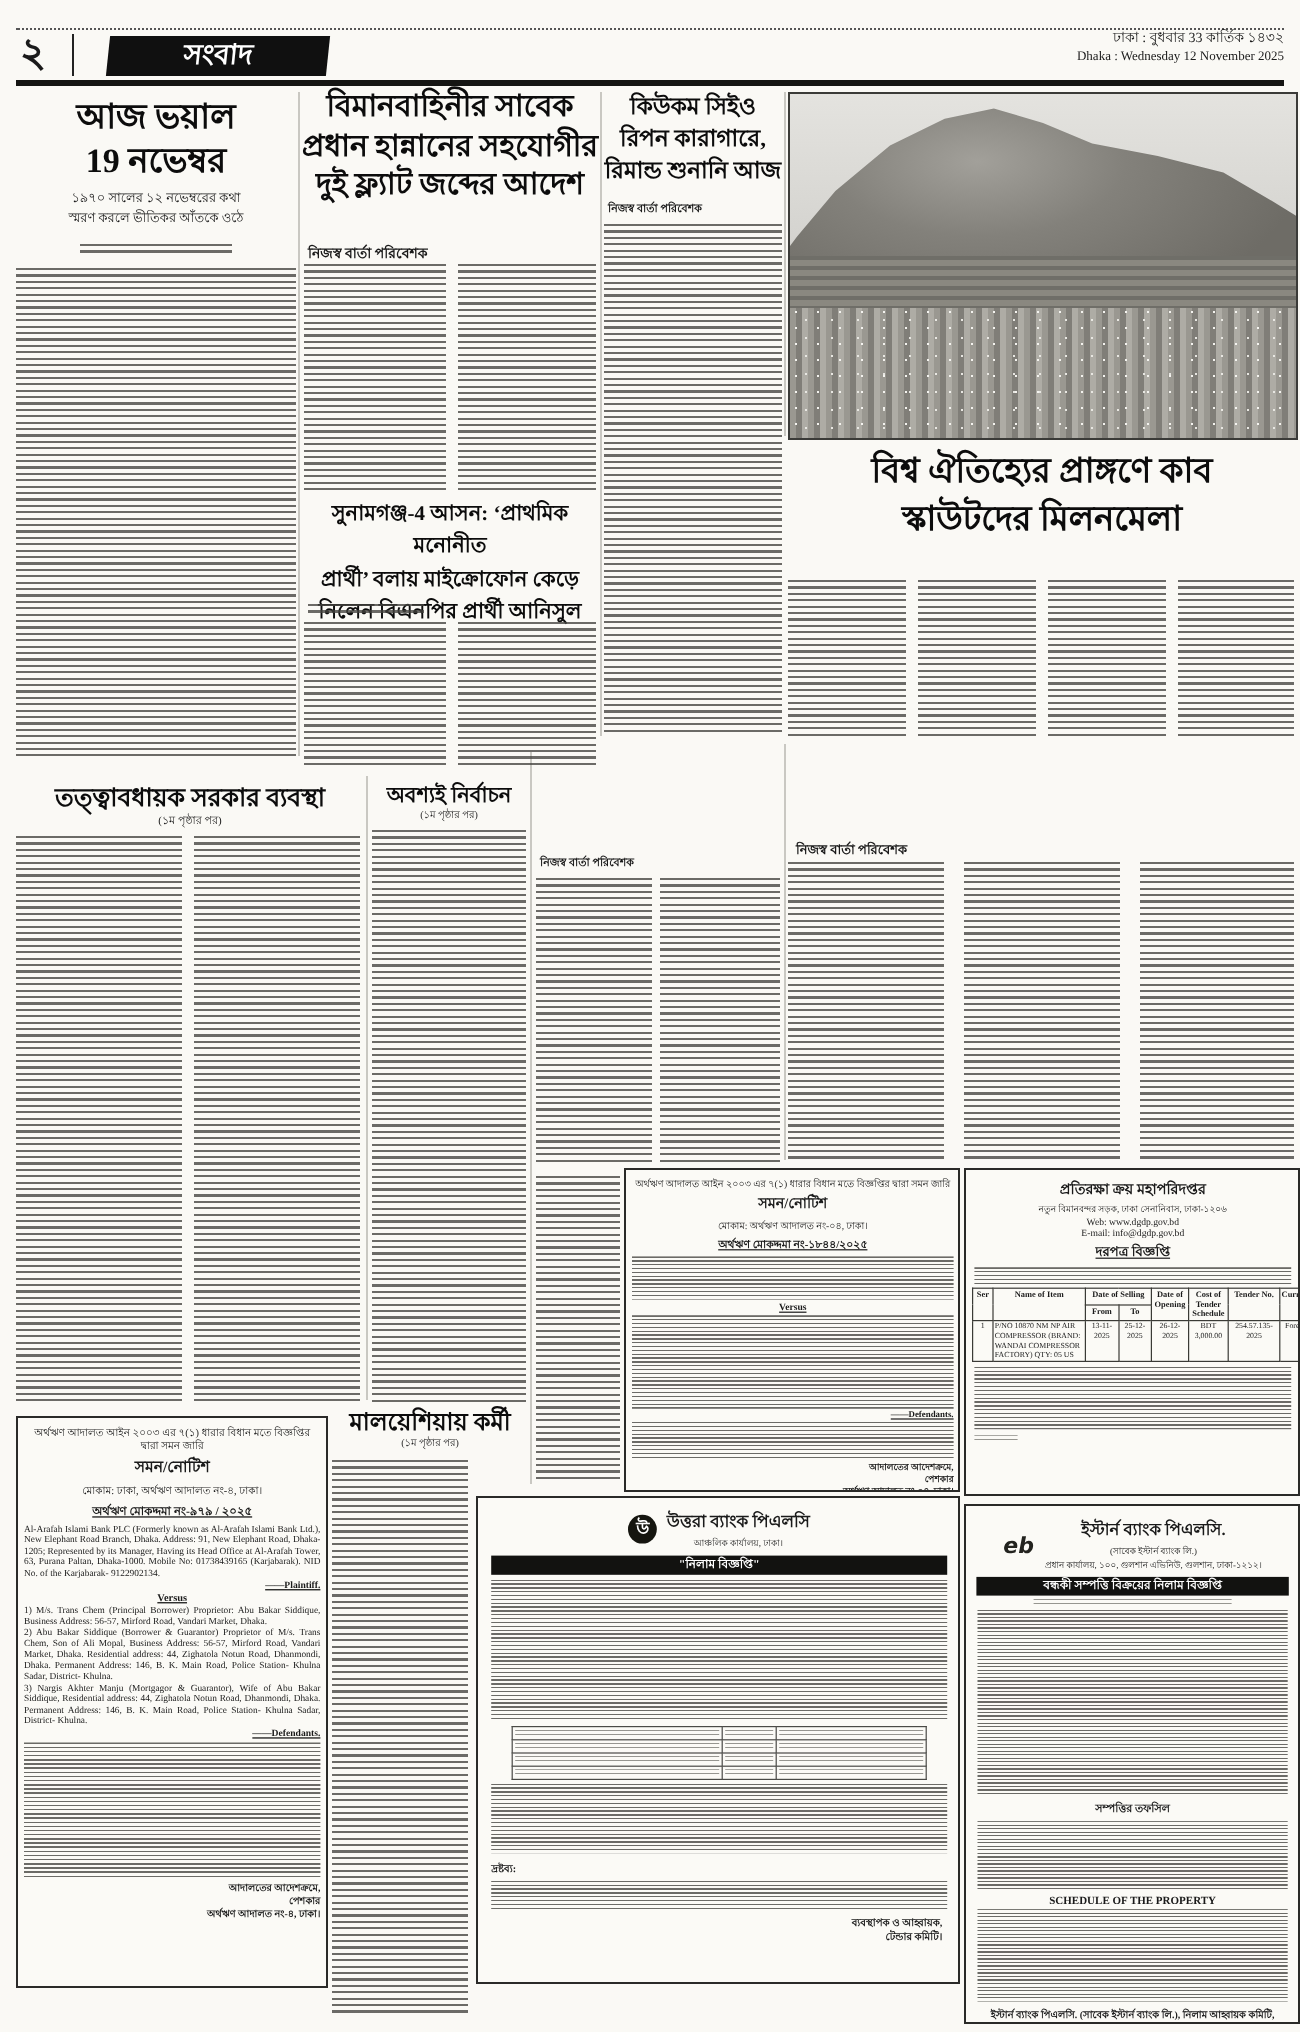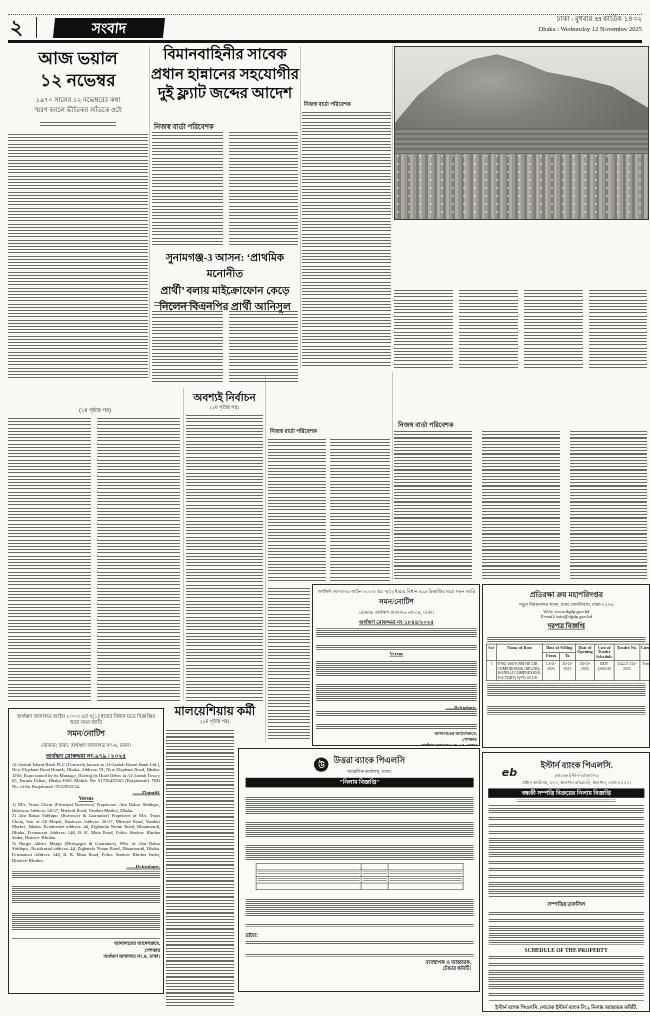--- a/index.html
+++ b/index.html
@@ -56,59 +56,65 @@
   <div class="abs" style="left:8px;top:40px;width:634px;height:3px;background:#151513;"></div>
 
   <div class="abs vrule" style="left:149px;top:46px;height:332px;"></div>
   <div class="abs vrule" style="left:300px;top:46px;height:322px;"></div>
   <div class="abs vrule" style="left:392px;top:46px;height:172px;"></div>
   <div class="abs vrule" style="left:183px;top:388px;height:312px;"></div>
   <div class="abs vrule" style="left:265px;top:376px;height:366px;"></div>
   <div class="abs vrule" style="left:392px;top:372px;height:208px;"></div>
 
   <div class="abs hl c plines" style="left:8px;top:48px;width:140px;font-size:17px;line-height:1.3;">আজ ভয়াল
-১২ নভেম্বর</div>
+19 নভেম্বর</div>
   <div class="abs c plines" style="left:10px;top:95px;width:136px;font-size:6.5px;line-height:1.55;">১৯৭০ সালের ১২ নভেম্বরের কথা
 স্মরণ করলে ভীতিকর আঁতকে ওঠে</div>
   <div class="abs sim" style="left:40px;top:122px;width:76px;height:5px;"></div>
   <div class="abs sim" style="left:8px;top:134px;width:140px;height:244px;"></div>
 
   <div class="abs hl c plines" style="left:150px;top:45px;width:150px;font-size:15px;line-height:1.3;text-align:center;">বিমানবাহিনীর সাবেক
 প্রধান হান্নানের সহযোগীর
 দুই ফ্ল্যাট জব্দের আদেশ</div>
   <div class="abs b" style="left:154px;top:121px;font-size:7px;">নিজস্ব বার্তা পরিবেশক</div>
   <div class="abs sim" style="left:152px;top:132px;width:71px;height:114px;"></div>
   <div class="abs sim" style="left:229px;top:132px;width:69px;height:114px;"></div>
 
+  <div class="abs hl c plines" style="left:302px;top:46px;width:89px;font-size:11.5px;line-height:1.4;">কিউকম সিইও
+রিপন কারাগারে,
+রিমান্ড শুনানি আজ</div>
   <div class="abs b" style="left:304px;top:101px;font-size:5.5px;">নিজস্ব বার্তা পরিবেশক</div>
   <div class="abs sim" style="left:302px;top:112px;width:89px;height:256px;"></div>
 
   <div class="abs photo" style="left:394px;top:46px;width:253px;height:172px;">
     <div class="ph-hill"></div>
     <div class="ph-wall"></div>
     <div class="ph-crowd"></div>
   </div>
 
+  <div class="abs hl c plines" style="left:394px;top:224px;width:254px;font-size:17px;line-height:1.4;">বিশ্ব ঐতিহ্যের প্রাঙ্গণে কাব
+স্কাউটদের মিলনমেলা</div>
   <div class="abs sim" style="left:394px;top:290px;width:59px;height:80px;"></div>
   <div class="abs sim" style="left:459px;top:290px;width:59px;height:80px;"></div>
   <div class="abs sim" style="left:524px;top:290px;width:59px;height:80px;"></div>
   <div class="abs sim" style="left:589px;top:290px;width:58px;height:80px;"></div>
 
-  <div class="abs hl c plines" style="left:150px;top:250px;width:150px;font-size:10.5px;line-height:1.55;">সুনামগঞ্জ-3 আসন: ‘প্রাথমিক মনোনীত
+  <div class="abs hl c plines" style="left:150px;top:250px;width:150px;font-size:10.5px;line-height:1.55;">সুনামগঞ্জ-4 আসন: ‘প্রাথমিক মনোনীত
 প্রার্থী’ বলায় মাইক্রোফোন কেড়ে
 নিলেন বিএনপির প্রার্থী আনিসুল</div>
   <div class="abs sim" style="left:154px;top:302px;width:58px;height:5px;"></div>
   <div class="abs sim" style="left:152px;top:311px;width:71px;height:73px;"></div>
   <div class="abs sim" style="left:229px;top:311px;width:69px;height:73px;"></div>
 
   <div class="abs b" style="left:398px;top:420px;font-size:6.5px;">নিজস্ব বার্তা পরিবেশক</div>
   <div class="abs sim" style="left:394px;top:431px;width:78px;height:150px;"></div>
   <div class="abs sim" style="left:482px;top:431px;width:78px;height:150px;"></div>
   <div class="abs sim" style="left:570px;top:431px;width:77px;height:150px;"></div>
 
+  <div class="abs hl c" style="left:8px;top:390px;width:174px;font-size:12.5px;">তত্ত্বাবধায়ক সরকার ব্যবস্থা</div>
   <div class="abs c" style="left:8px;top:407px;width:174px;font-size:5.5px;">(১ম পৃষ্ঠার পর)</div>
   <div class="abs sim" style="left:8px;top:418px;width:83px;height:284px;"></div>
   <div class="abs sim" style="left:97px;top:418px;width:83px;height:284px;"></div>
 
   <div class="abs hl c" style="left:186px;top:390px;width:77px;font-size:10.5px;">অবশ্যই নির্বাচন</div>
   <div class="abs c" style="left:186px;top:404px;width:77px;font-size:5px;">(১ম পৃষ্ঠার পর)</div>
   <div class="abs sim" style="left:186px;top:415px;width:77px;height:287px;"></div>
 
   <div class="abs b" style="left:270px;top:428px;font-size:5.5px;">নিজস্ব বার্তা পরিবেশক</div>
   <div class="abs sim" style="left:268px;top:439px;width:58px;height:142px;"></div>

